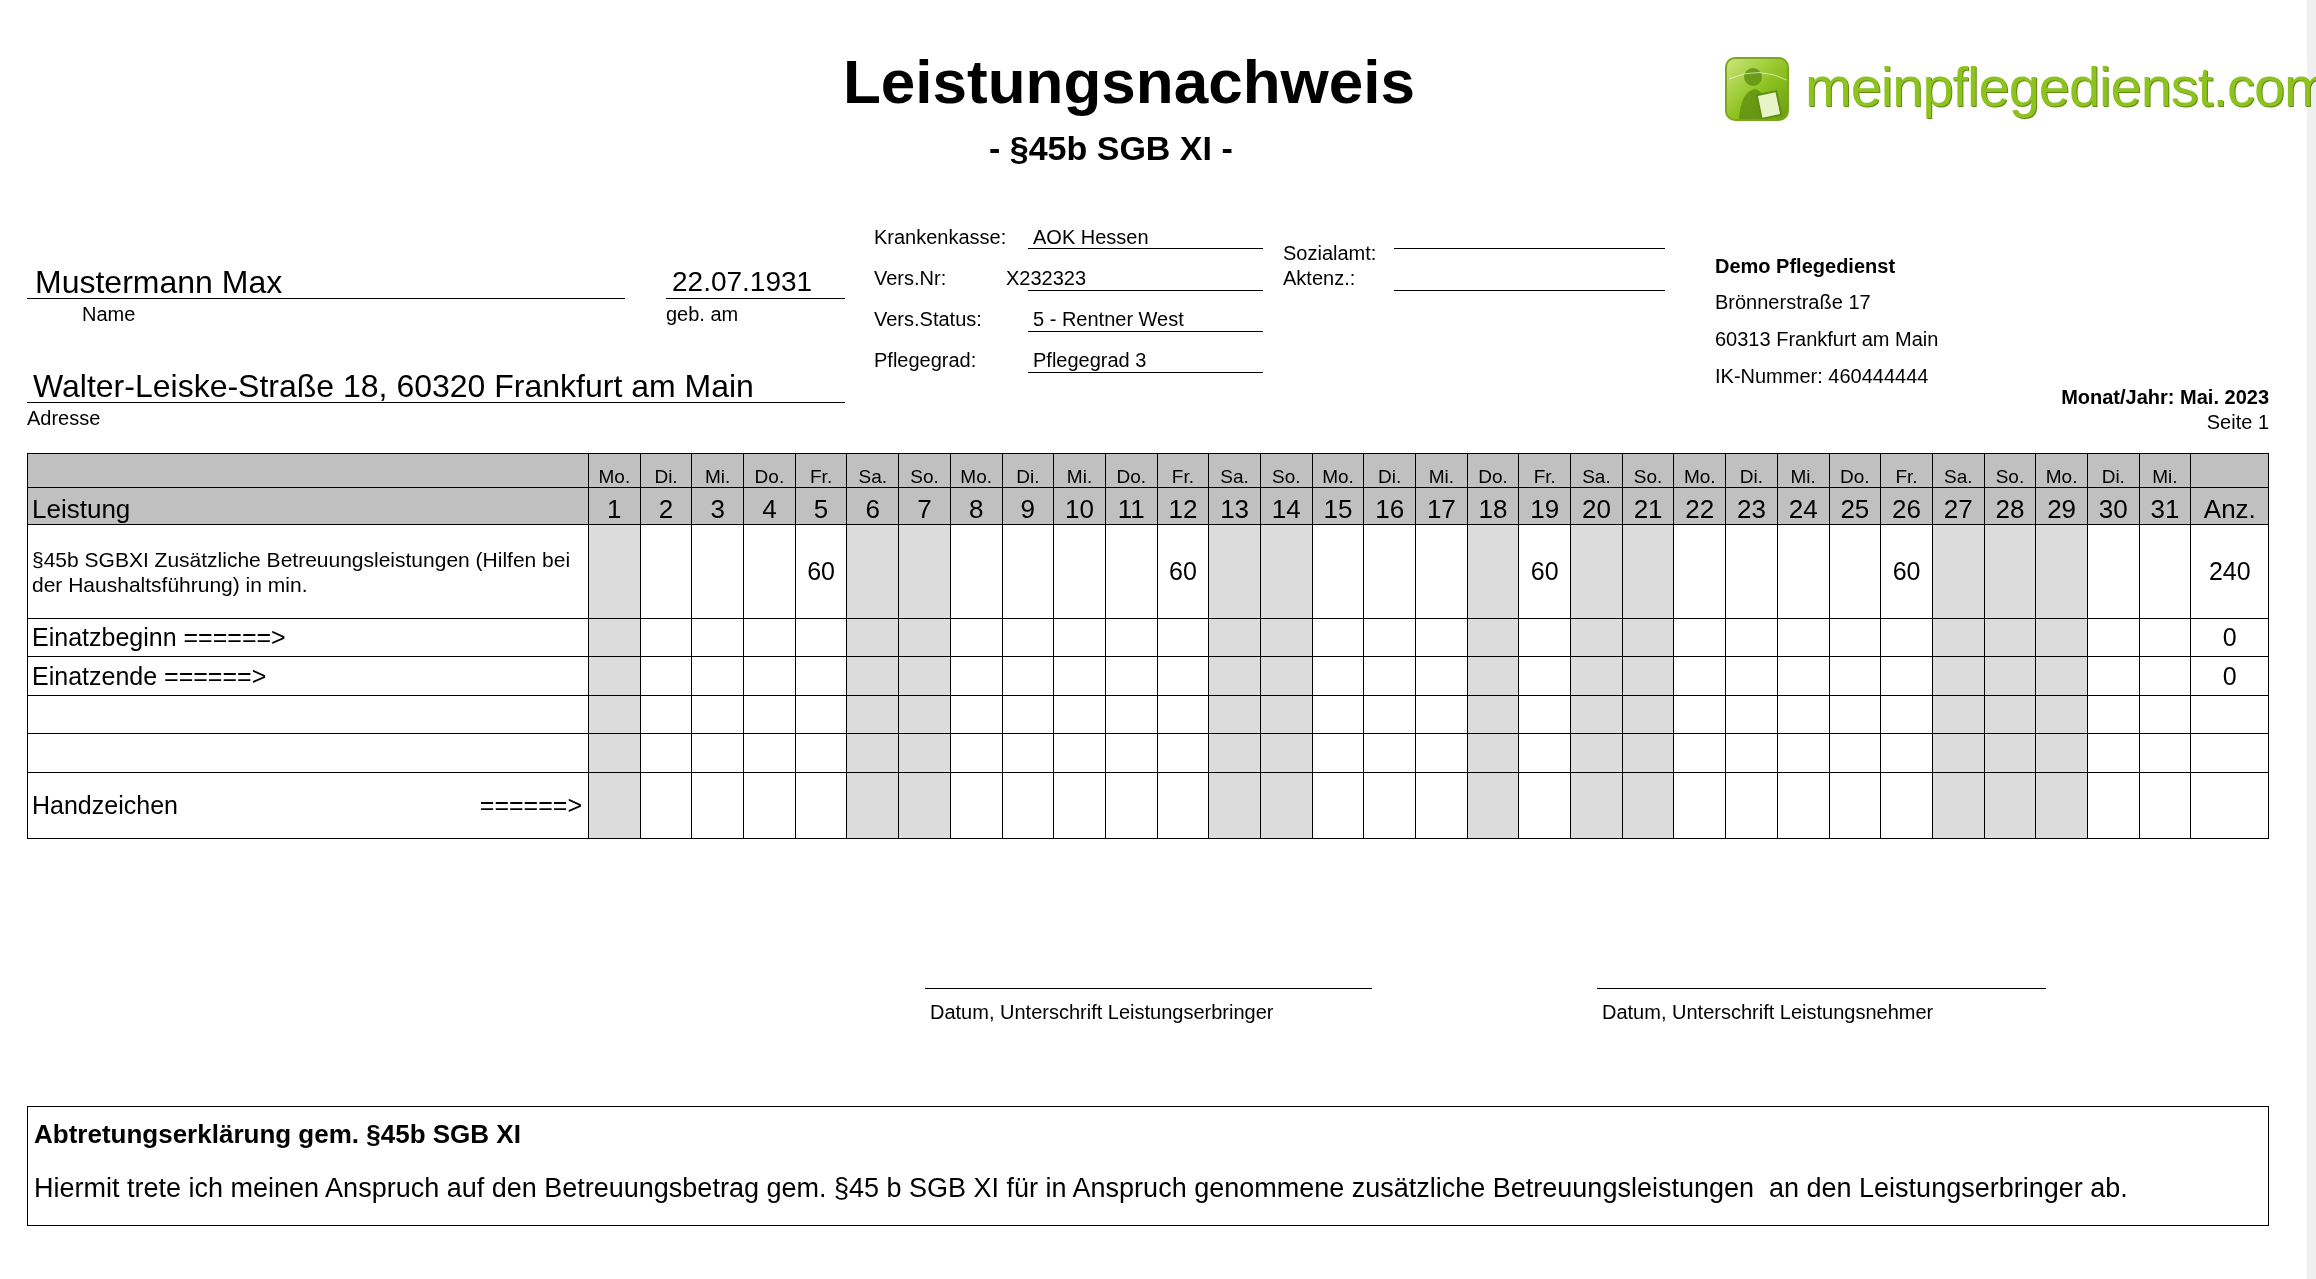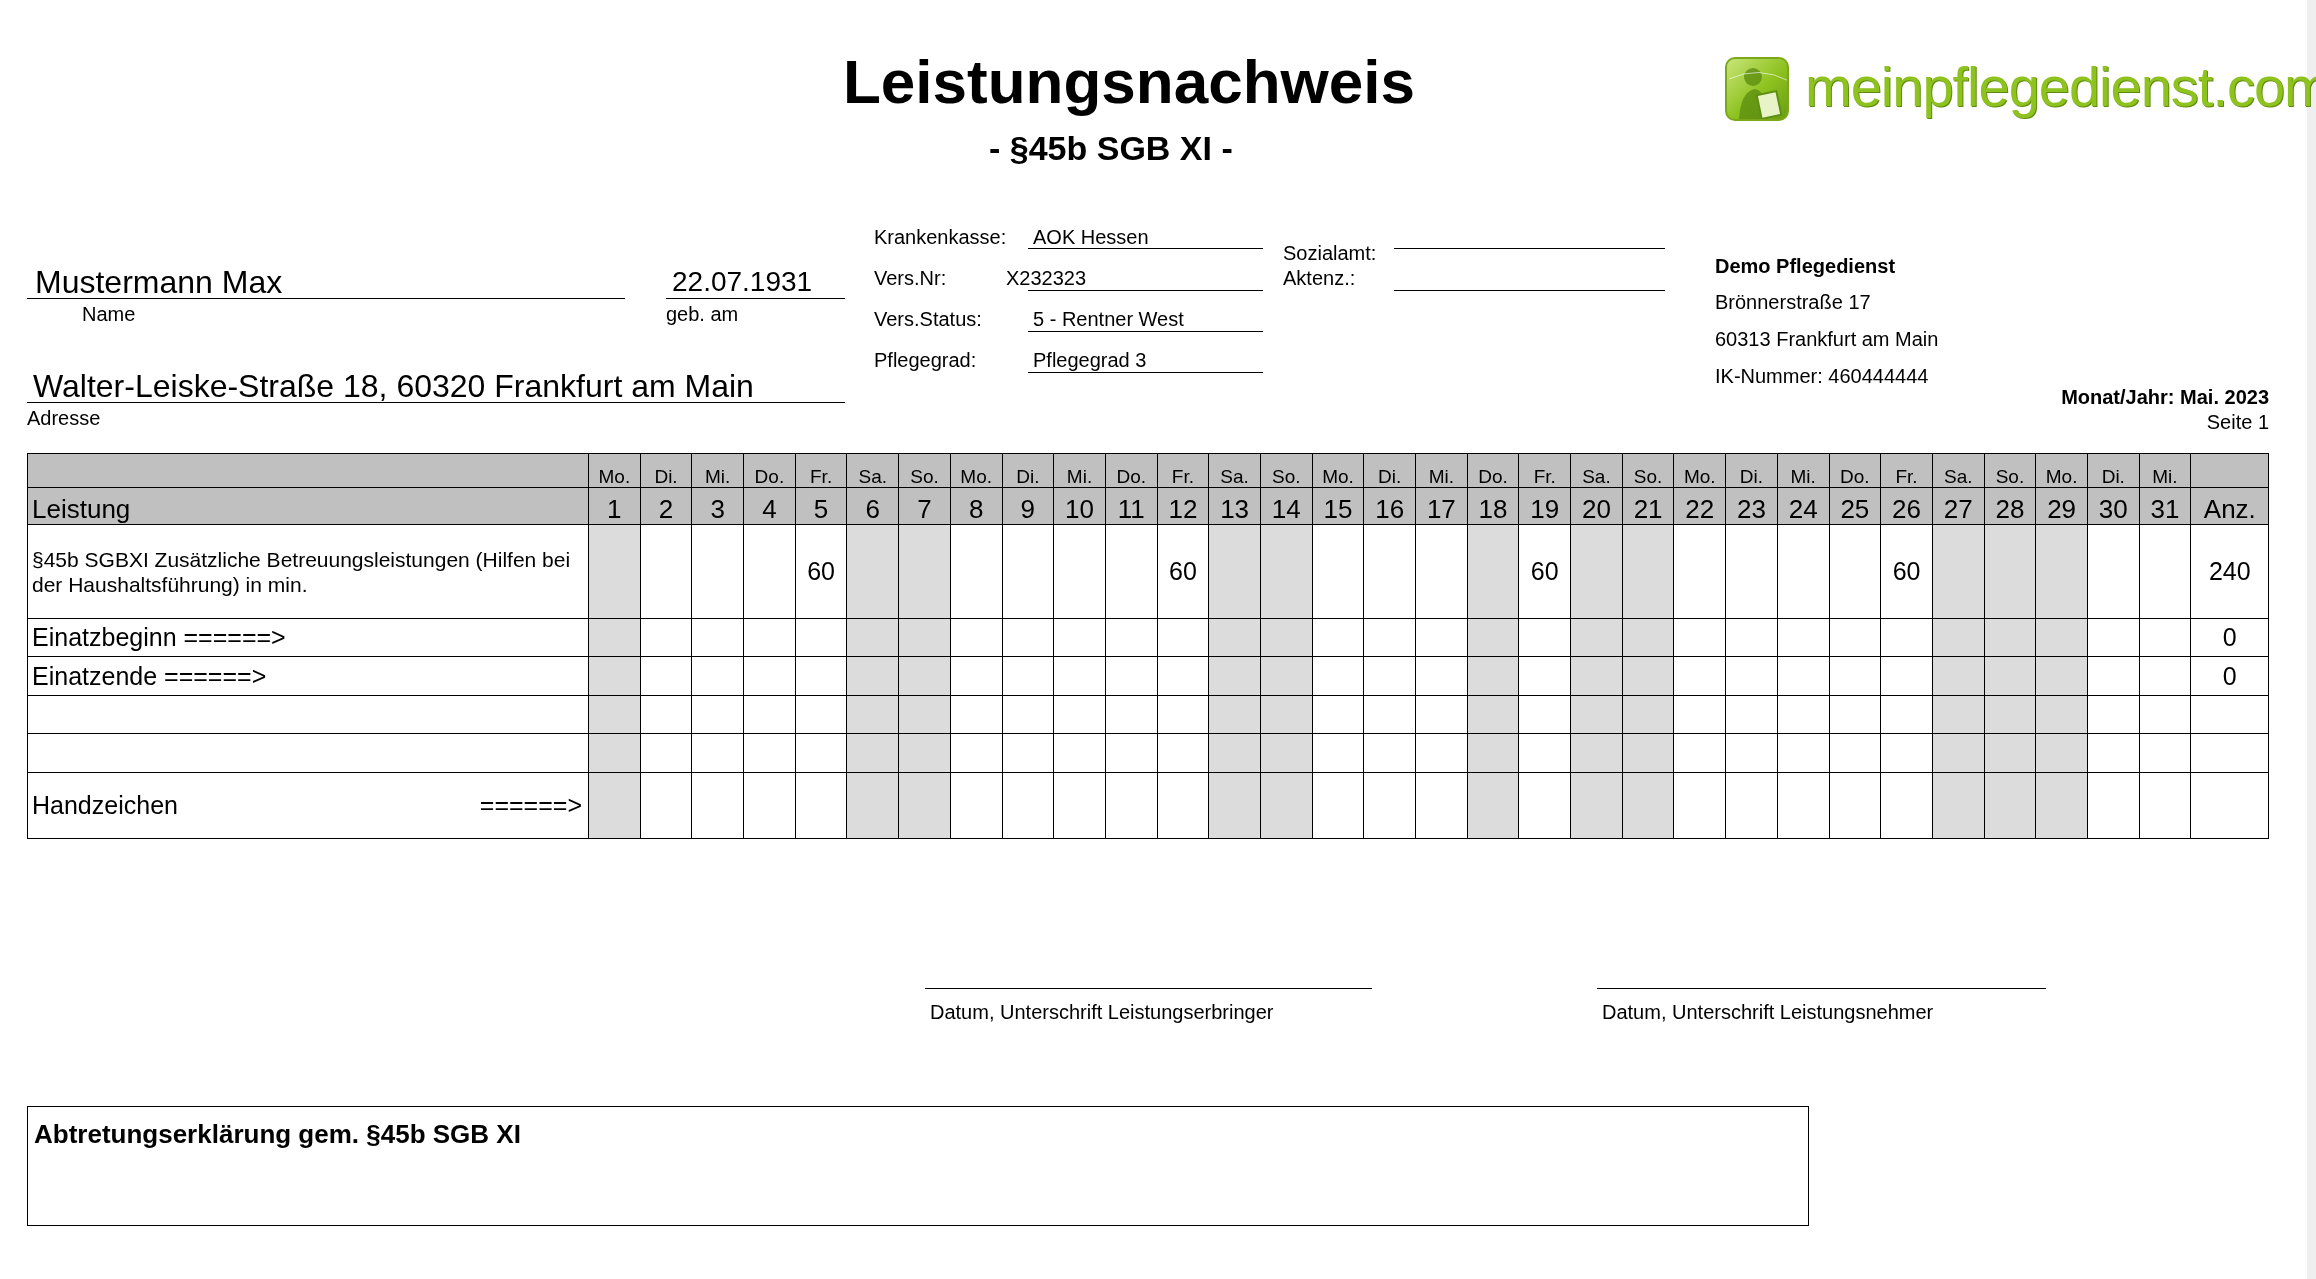--- a/index.html
+++ b/index.html
@@ -28,21 +28,21 @@
   .daynum { font-size:26px; text-align:center; vertical-align:bottom; line-height:30px; }
   .leist-hdr { font-size:26px; vertical-align:bottom; padding-left:4px !important; line-height:30px; }
   .section td { background:#c0c0c0; font-size:22px; font-weight:bold; padding-left:4px; vertical-align:bottom; line-height:28px; }
   .desc { font-size:21px; line-height:25px; padding-left:4px !important; white-space:normal !important; vertical-align:middle; }
   .rowlabel { font-size:25px; padding-left:4px !important; vertical-align:middle; }
   .val { font-size:25px; text-align:center; vertical-align:middle; }
   .we { background:#dcdcdc; }
   .anz { font-size:25px; text-align:center; vertical-align:middle; }
   .hz-wrap { display:flex; justify-content:space-between; padding-right:6px; }
   .sig-label { font-size:20px; line-height:22px; }
-  .box { position:absolute; left:27px; top:1106px; width:1782px; height:120px; border:1.5px solid #000; box-sizing:border-box; }
+  .box { position:absolute; left:27px; top:1106px; width:2242px; height:120px; border:1.5px solid #000; box-sizing:border-box; }
   .box-title { position:absolute; left:6px; top:12px; font-size:26px; font-weight:bold; line-height:30px; white-space:nowrap; }
   .box-text { position:absolute; left:6px; top:66px; font-size:27px; line-height:30px; white-space:pre; }
 </style>
 </head>
 <body>
 
 <div class="scrollstrip"></div>
 
 <div class="abs title">Leistungsnachweis</div>
 <div class="abs subtitle">- §45b SGB XI -</div>
@@ -425,13 +425,14 @@
     </tbody>
 </table>
 
 <div class="field-line" style="left:925px; top:988px; width:447px;"></div>
 <div class="abs sig-label" style="left:930px; top:1001px;">Datum, Unterschrift Leistungserbringer</div>
 <div class="field-line" style="left:1597px; top:988px; width:449px;"></div>
 <div class="abs sig-label" style="left:1602px; top:1001px;">Datum, Unterschrift Leistungsnehmer</div>
 
 <div class="box">
   <div class="box-title">Abtretungserklärung gem. §45b SGB XI</div>
+  <div class="box-text">Hiermit trete ich meinen Anspruch auf den Betreuungsbetrag gem. §45 b SGB XI für in Anspruch genommene zusätzliche Betreuungsleistungen  an den Leistungserbringer ab.</div>
 </div>
 
 </body></html>

